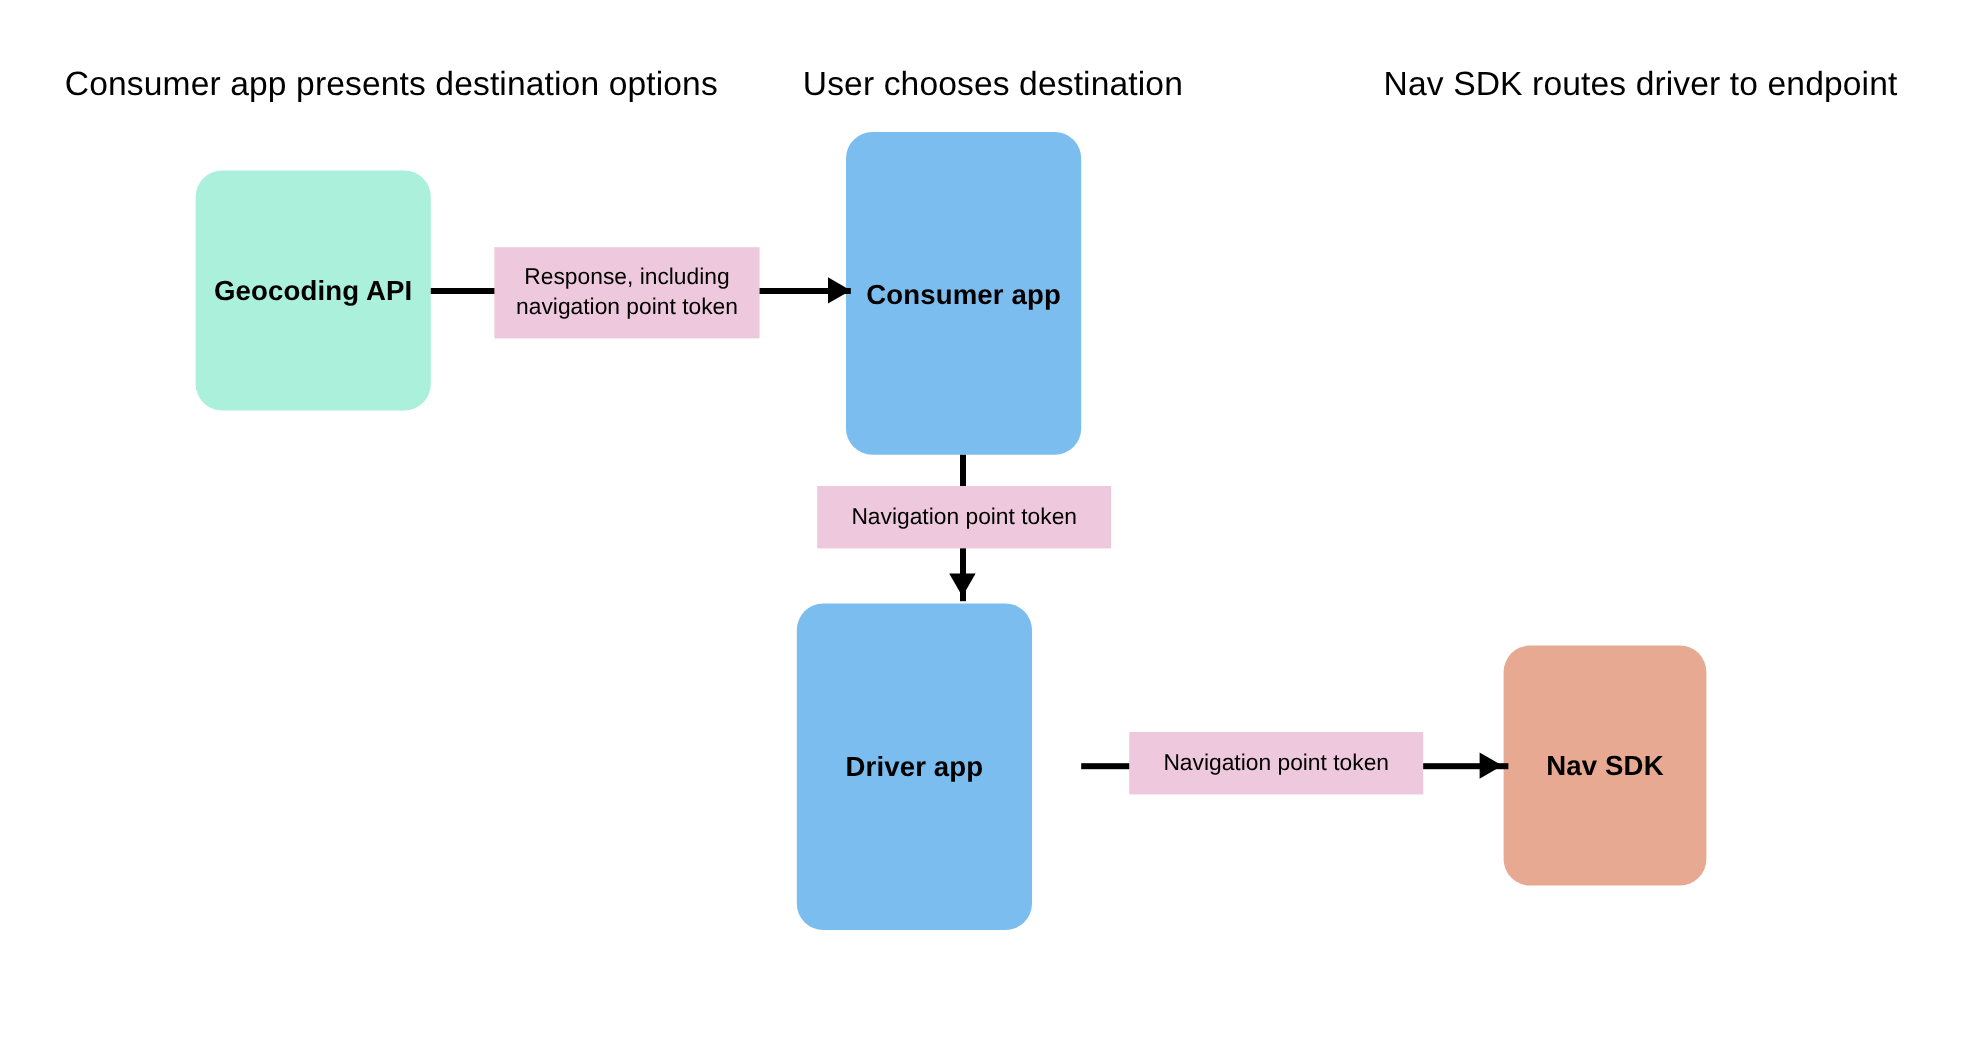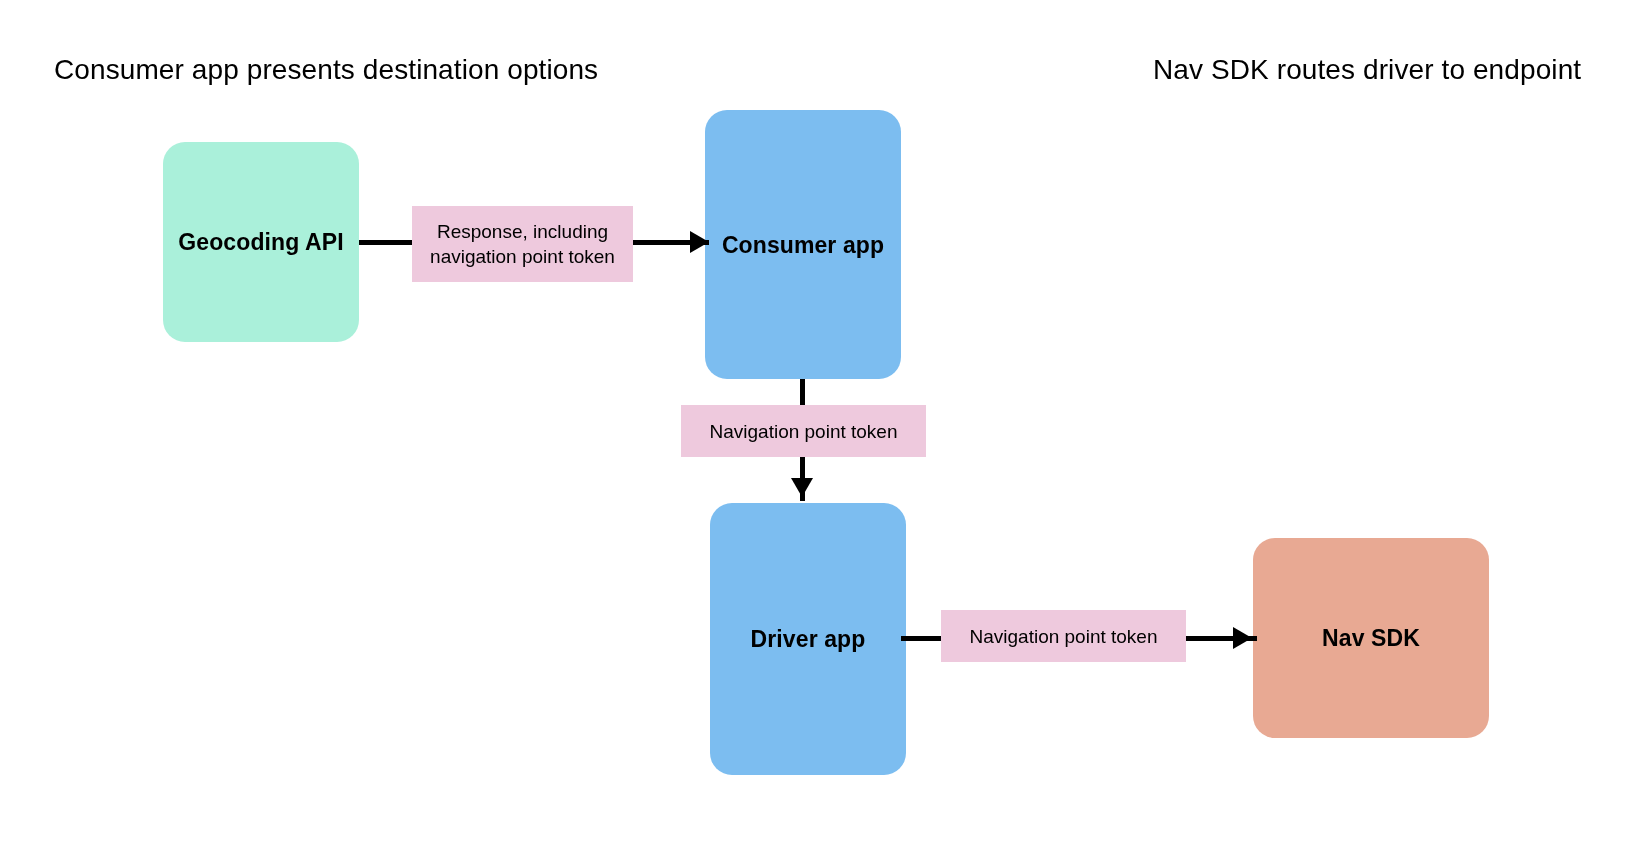--- a/index.html
+++ b/index.html
@@ -90,20 +90,21 @@
     border-top: 19px solid #000000;
   }
 </style>
 </head>
 <body>
 
 <div id="canvas">
 
   <div class="col-header" style="left:54px; top:56px;">Consumer app presents destination options</div>
 
+  <div class="col-header" style="left:669px; top:56px;">User chooses destination</div>
 
   <div class="col-header" style="left:1153px; top:56px;text-align:right;">Nav SDK routes driver to endpoint</div>
 
   <div class="node" style="left:163px; top:142px; width:196px; height:200px; background:#aaf0da;text-align:center;">
     <span class="node-label">Geocoding API</span>
   </div>
 
   <div class="conn conn-h" style="left:359px; top:240px; width:350px;"></div>
   <div class="arrowhead arrow-right" style="left:690px; top:231px;"></div>
 
@@ -115,28 +116,28 @@
     <span class="node-label">Consumer app</span>
   </div>
 
   <div class="conn conn-v" style="left:800px; top:379px; width:5px; height:122px;"></div>
   <div class="arrowhead arrow-down" style="left:791px; top:478px;"></div>
 
   <div class="edge-label" style="left:681px; top:405px; width:245px; height:52px; background:#eec9dd; padding:0 6px;">
     <span>Navigation point token</span>
   </div>
 
-  <div class="node" style="left:710px; top:503px; width:196px; height:272px; background:#7cbdf0;align-items:center;">
+  <div class="node" style="left:664px; top:503px; width:196px; height:272px; background:#7cbdf0;align-items:center;">
     <span class="node-label">Driver app</span>
   </div>
 
   <div class="conn conn-h" style="left:901px; top:636px; width:356px;"></div>
   <div class="arrowhead arrow-right" style="left:1233px; top:627px;"></div>
 
   <div class="edge-label" style="left:941px; top:610px; width:245px; height:52px; background:#eec9dd; padding:0 6px;">
     <span>Navigation point token</span>
   </div>
 
-  <div class="node" style="left:1253px; top:538px; width:236px; height:200px; background:#e8a993;">
+  <div class="node" style="left:1253px; top:538px; width:169px; height:200px; background:#e8a993;">
     <span class="node-label">Nav SDK</span>
   </div>
 
 </div>
 
 </body></html>

